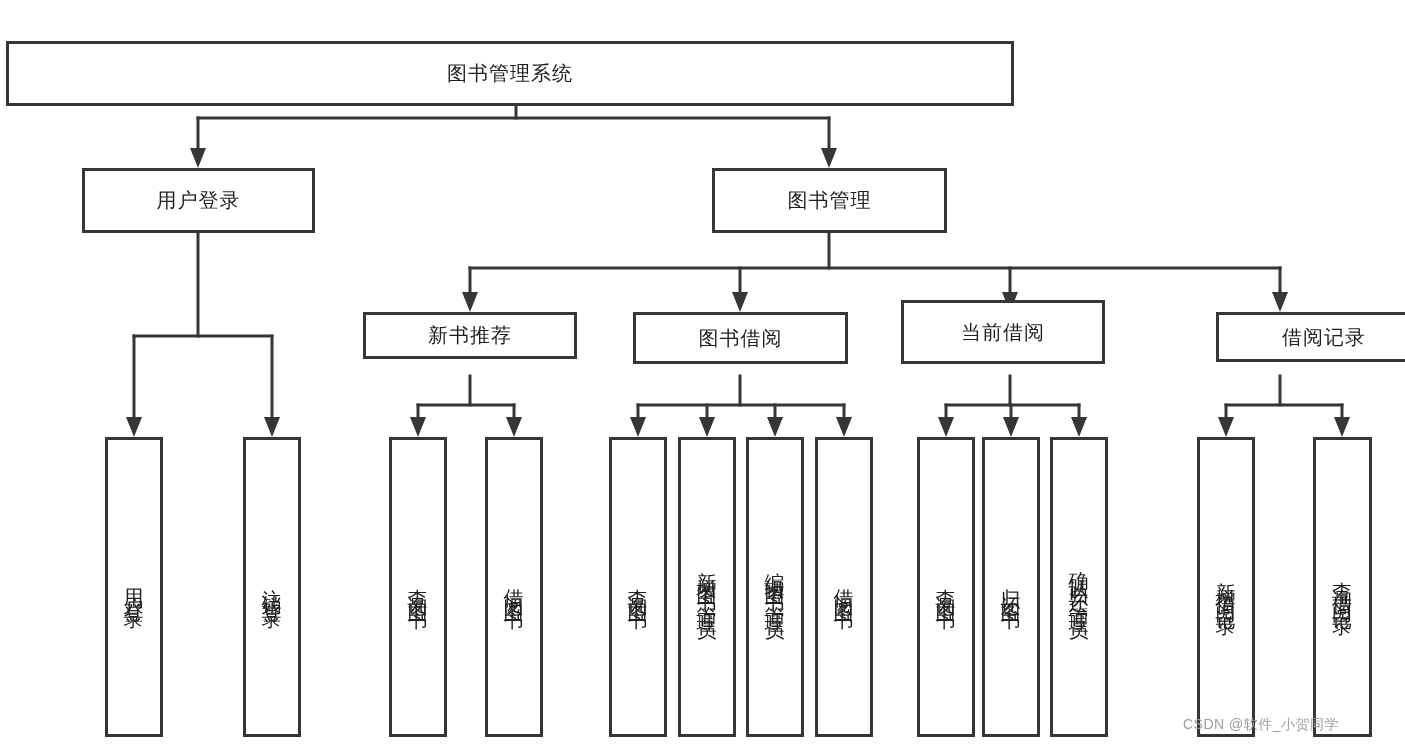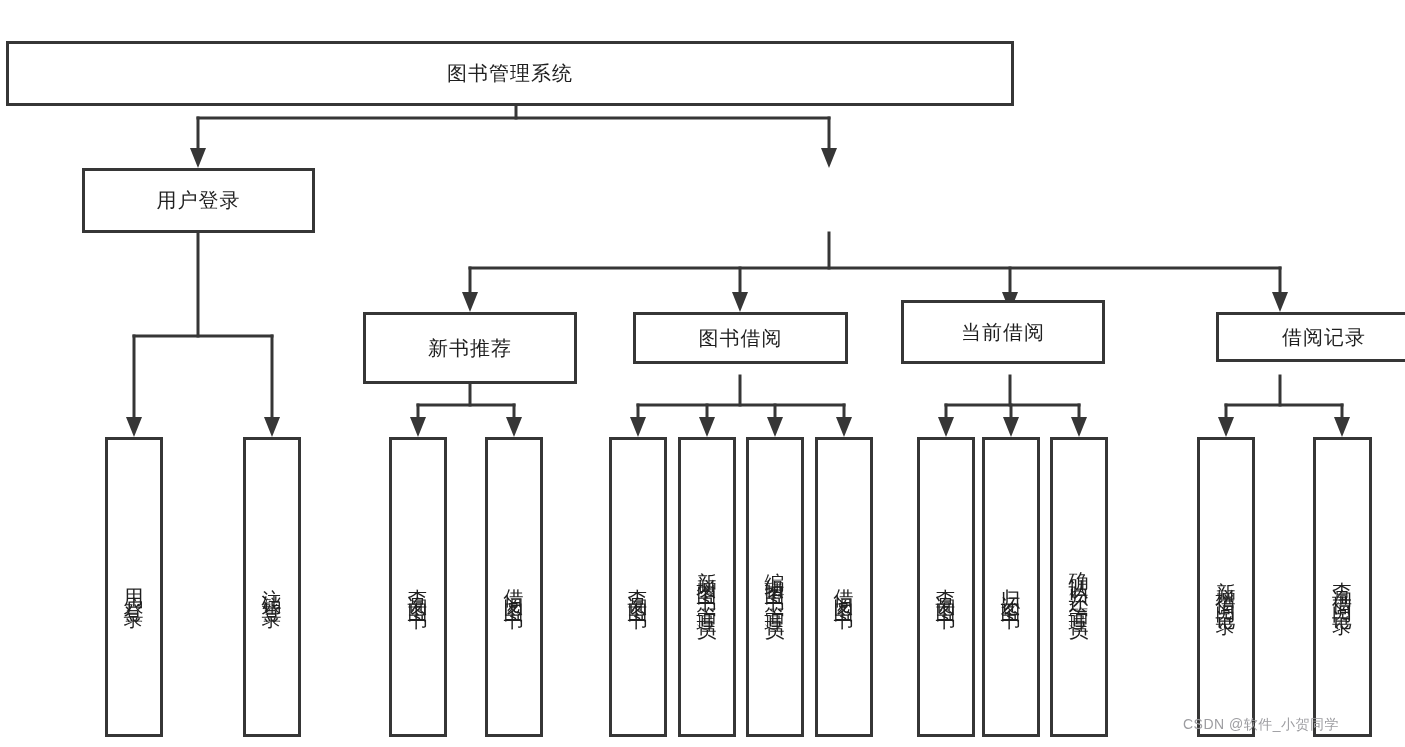--- a/index.html
+++ b/index.html
@@ -141,22 +141,23 @@
       <line x1="1226" y1="405" x2="1226" y2="419"></line>
       <polygon points="1218,417 1234,417 1226,437"></polygon>
       <line x1="1342" y1="405" x2="1342" y2="419"></line>
       <polygon points="1334,417 1350,417 1342,437"></polygon>
     </g>
   </svg>
 
   <div class="box" style="left:6px; top:13px; width:1008px; height:65px;margin-top:28px;">图书管理系统</div>
 
   <div class="box" style="left:82px; top:168px; width:233px; height:65px;">用户登录</div>
-
-  <div class="box" style="left:363px; top:312px; width:214px; height:72px;">新书推荐</div>
+  <div class="box" style="left:712px; top:168px; width:235px; height:65px;">图书管理</div>
+
+  <div class="box" style="left:363px; top:312px; width:214px; height:47px;">新书推荐</div>
   <div class="box" style="left:633px; top:312px; width:215px; height:52px;">图书借阅</div>
   <div class="box" style="left:901px; top:300px; width:204px; height:64px;">当前借阅</div>
   <div class="box" style="left:1216px; top:312px; width:216px; height:50px;">借阅记录</div>
 
   <div class="box" style="left:105px; top:437px; width:58px; height:300px;">
     <span class="v-text">用户登录</span>
   </div>
   <div class="box" style="left:243px; top:437px; width:58px; height:300px;">
     <span class="v-text">注销登录</span>
   </div>

